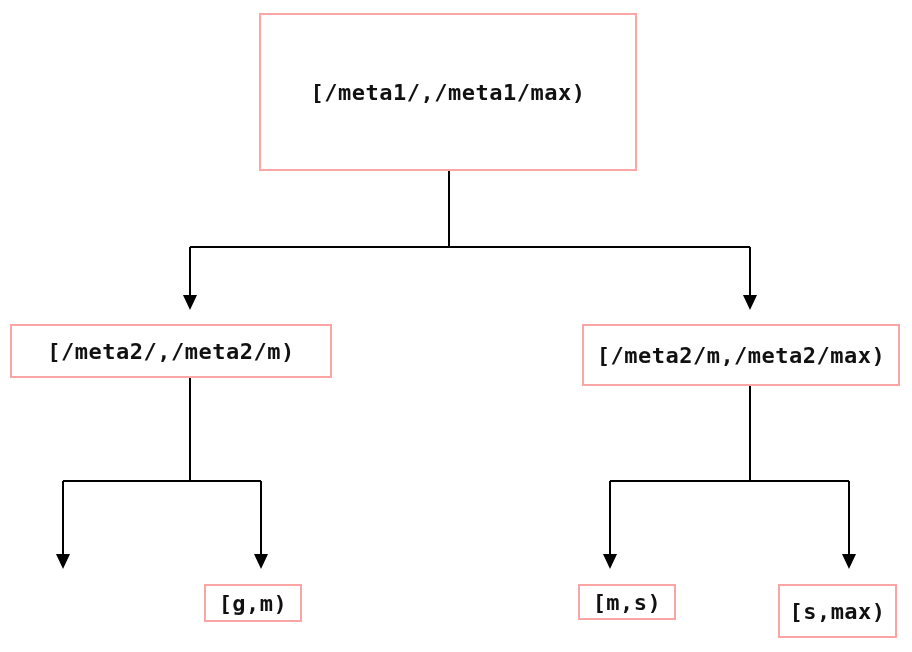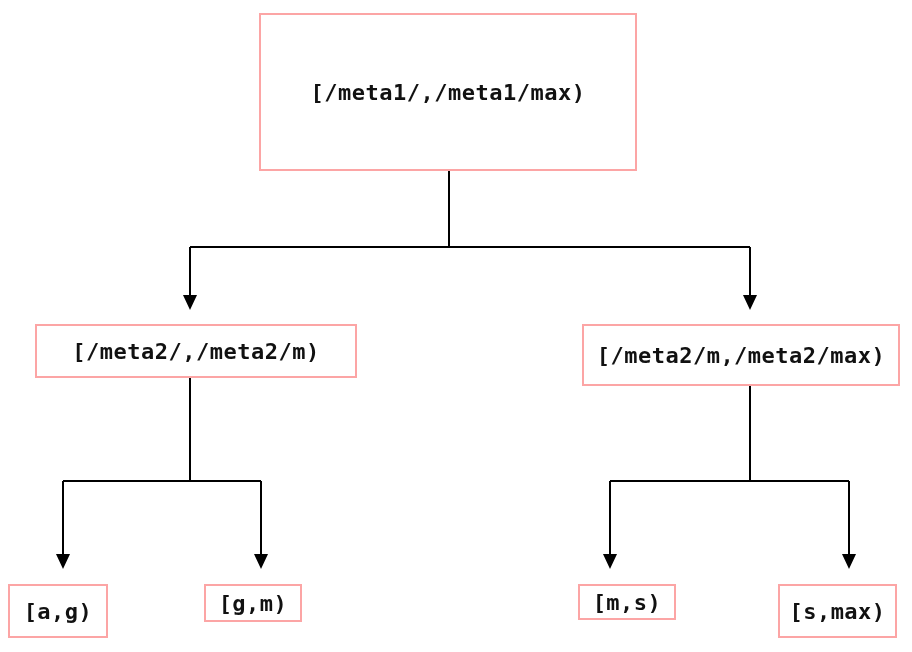--- a/index.html
+++ b/index.html
@@ -30,21 +30,21 @@
     display: flex;
     align-items: center;
     justify-content: center;
     color: #111111;
     font-size: 22px;
     font-weight: bold;
     white-space: nowrap;
     letter-spacing: 0.5px;
   }
   .node-root  { left: 259px; top: 13px;  width: 378px; height: 158px; }
-  .node-l2l   { left: 35px;  top: 324px; width: 322px; height: 54px; }
+  .node-l2l   { left: 10px;  top: 324px; width: 322px; height: 54px; }
   .node-l2r   { left: 582px; top: 324px; width: 318px; height: 62px; justify-content: center; }
   .node-l3a   { left: 8px;   top: 584px; width: 100px; height: 54px; }
   .node-l3b   { left: 204px; top: 584px; width: 98px;  height: 38px; }
   .node-l3c   { left: 578px; top: 584px; width: 98px;  height: 36px; }
   .node-l3d   { left: 778px; top: 584px; width: 119px; height: 54px; }
   .edge {
     stroke: #000000;
     stroke-width: 2;
     fill: none;
   }
@@ -111,23 +111,20 @@
   </div>
 
   <div class="node node-l2l">
     <span>[/meta2/,/meta2/m)</span>
   </div>
 
   <div class="node node-l2r">
     <span>[/meta2/m,/meta2/max)</span>
   </div>
 
-  <div class="node node-l3a">
-    <span>[a,g)</span>
-  </div>
 
   <div class="node node-l3b">
     <span>[g,m)</span>
   </div>
 
   <div class="node node-l3c">
     <span>[m,s)</span>
   </div>
 
   <div class="node node-l3d">

